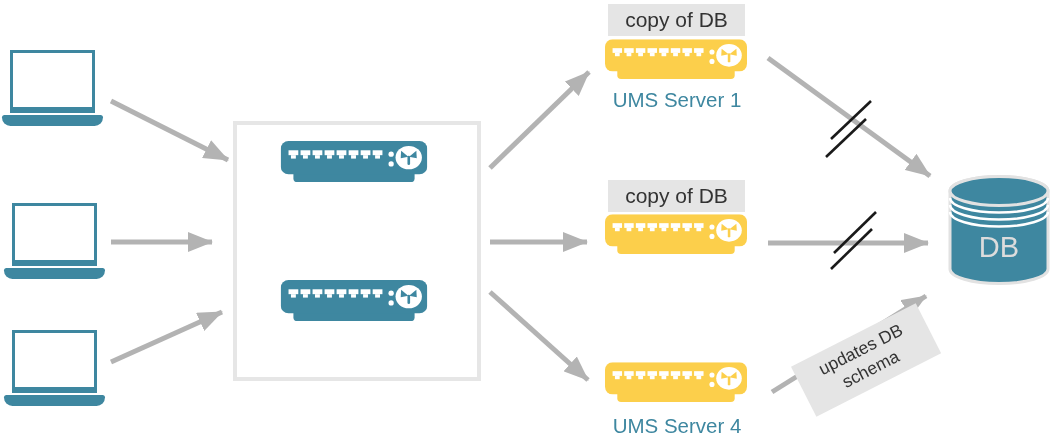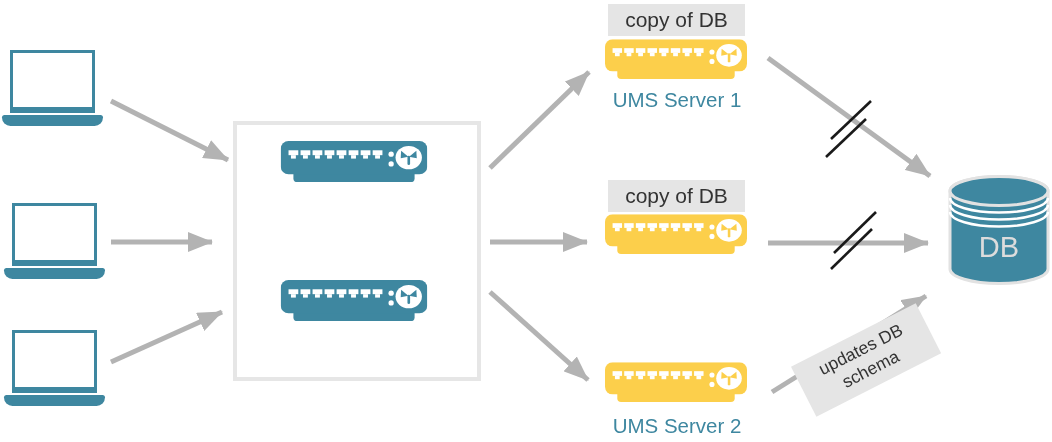--- a/index.html
+++ b/index.html
@@ -138,21 +138,21 @@
   <div class="node-label" style="left:677px;top:88px">UMS Server 1</div>
 
   <div class="badge" style="left:608px;top:180px">copy of DB</div>
   <svg class="server-svg c-yellow" style="left:605px;top:214px" width="142" height="42" viewBox="0 0 150 44">
       <use href="#sym-server"></use>
     </svg>
 
   <svg class="server-svg c-yellow" style="left:605px;top:362px" width="142" height="42" viewBox="0 0 150 44">
       <use href="#sym-server"></use>
     </svg>
-  <div class="node-label" style="left:677px;top:414px">UMS Server 2</div>
+  <div class="node-label" style="left:677px;top:414px">UMS Server 4</div>
 
   <div class="schema-note">updates DB schema</div>
 
   <svg class="db-svg" width="106" height="116" viewBox="0 0 106 116">
     <path class="db-outline" d="M4 19 A49 14.5 0 0 1 102 19 L102 97 A49 14.5 0 0 1 4 97 Z"></path>
     <ellipse cx="53" cy="19" rx="49" ry="14.5" fill="var(--teal)" stroke="#E2E2E2" stroke-width="3"></ellipse>
     <path class="db-arc" d="M4 26 A49 14.5 0 0 0 102 26"></path>
     <path class="db-arc" d="M4 33 A49 14.5 0 0 0 102 33"></path>
     <path class="db-arc" d="M4 40 A49 14.5 0 0 0 102 40"></path>
     <text class="db-text" x="53" y="85" text-anchor="middle">DB</text>

